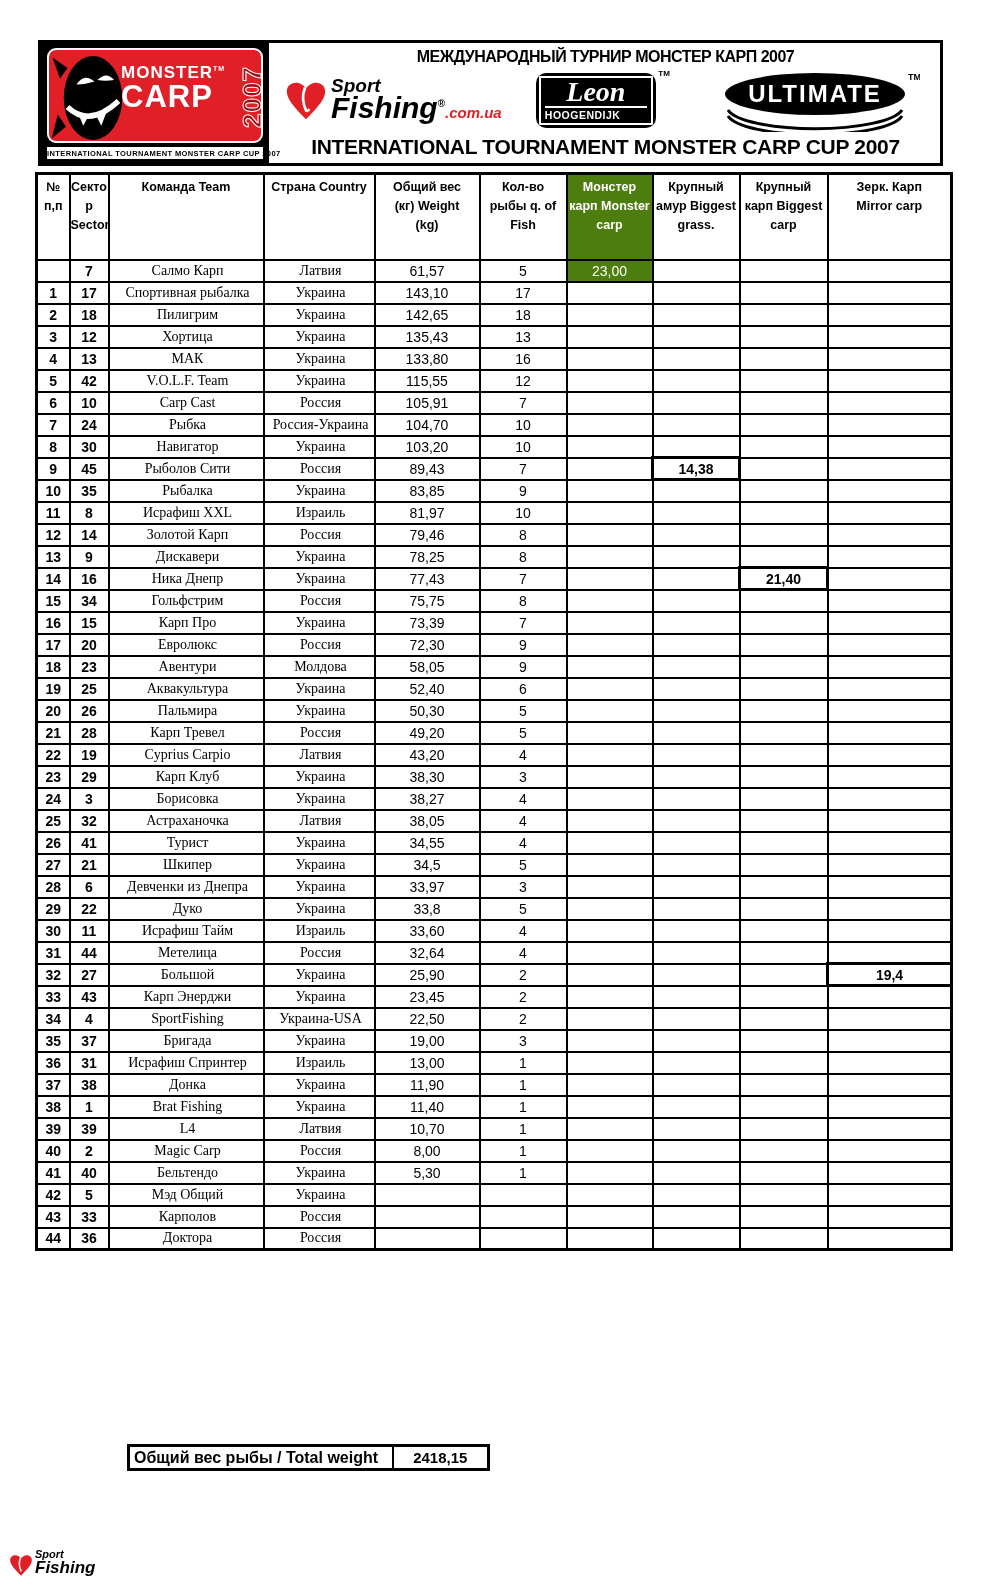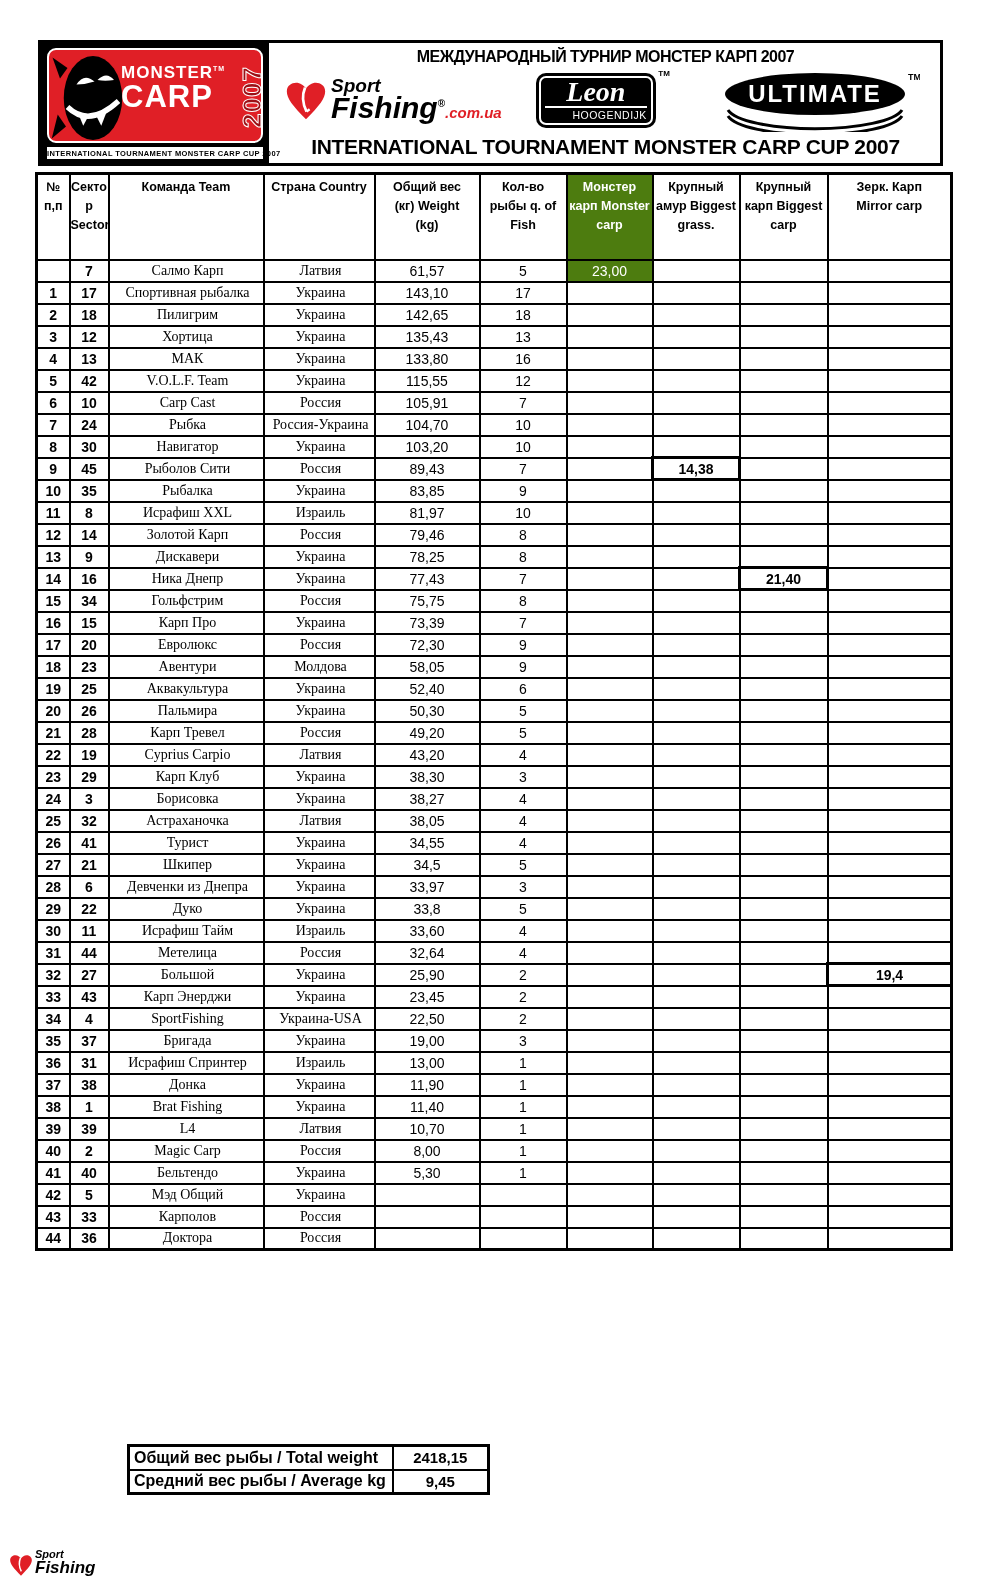--- a/index.html
+++ b/index.html
@@ -51,28 +51,28 @@
   .sf-words { margin-left:2px; font-style:italic; font-weight:bold; line-height:0.9; }
   .sf-sport { font-size:19px; }
   .sf-fishing { font-size:30px; }
   .sf-fishing sup { font-size:10px; font-style:normal; }
   .sf-domain { color:#e01f26; font-size:15px; letter-spacing:0; }
 
   .leon-logo { position:relative; margin-right:30px; }
   .leon-box {
     background:#000; border-radius:10px; padding:3px; width:120px;
   }
-  .leon-inner { border:2px solid #fff; border-radius:7px; padding:1px 4px 2px; }
+  .leon-inner { border:2px solid #fff; border-radius:1px; padding:1px 4px 2px; }
   .leon-script {
     font-family:"Liberation Serif", serif; font-style:italic; font-weight:bold;
     color:#fff; font-size:28px; line-height:0.95; text-align:center;
   }
   .leon-sub {
     border-top:2px solid #fff; margin-top:1px; padding-top:1px;
-    color:#fff; font-weight:normal; font-size:10.5px; letter-spacing:0.5px; text-align:right;
+    color:#fff; font-weight:bold; font-size:10.5px; letter-spacing:0.5px; text-align:left;
   }
   .leon-tm { position:absolute; right:-14px; top:-4px; font-size:8px; font-weight:bold; }
 
   .ultimate-logo { position:relative; width:200px; height:62px; }
 
   
   table.results {
     position:absolute; left:35px; top:172px; width:915px;
     border-collapse:collapse; table-layout:fixed; border:3px solid #000;
   }
@@ -748,24 +748,20 @@
       </tr>
     </tbody>
 </table>
 
 <table class="summary">
   <tbody>
     <tr>
       <td class="s-label">Общий вес рыбы / Total weight</td>
       <td class="s-value">2418,15</td>
     </tr>
-    <tr>
-      <td class="s-label">Средний вес рыбы / Average kg</td>
-      <td class="s-value">9,45</td>
-    </tr>
   </tbody>
 </table>
 
 <div class="footer-logo">
   <svg class="footer-heart" viewBox="0 0 24 24">
     <path d="M12 21 C5 14 2 10 2 6.5 C2 3.5 4.5 2 6.8 2 C9 2 10.8 3.3 12 5 C13.2 3.3 15 2 17.2 2 C19.5 2 22 3.5 22 6.5 C22 10 19 14 12 21 Z" fill="#e01f26"></path>
     <path d="M11.5 4.5 q-2.5 6 0.8 12.5" stroke="#fff" stroke-width="1.4" fill="none"></path>
   </svg>
   <div class="footer-words">
     <div class="footer-sport">Sport</div>

